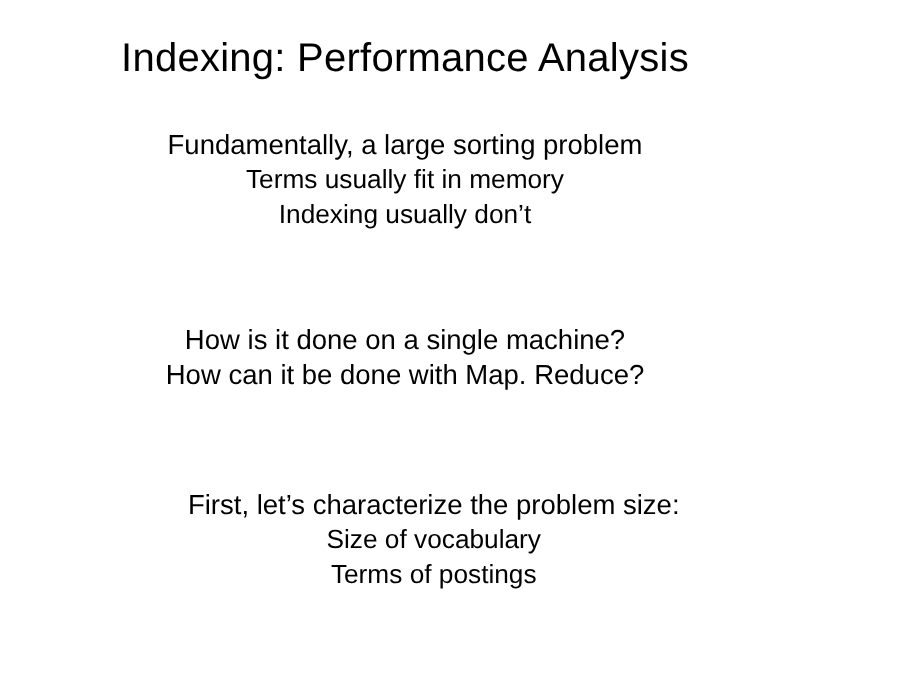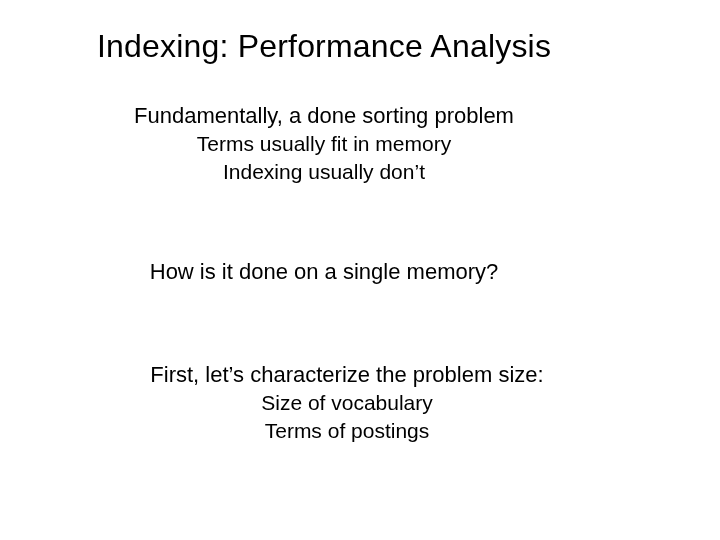--- a/index.html
+++ b/index.html
@@ -46,27 +46,28 @@
   }
 </style>
 </head>
 <body>
 
 <div class="slide">
 
   <div class="title">Indexing: Performance Analysis</div>
 
   <div class="block">
-    <div class="lead">Fundamentally, a done sorting problem</div>
+    <div class="lead">Fundamentally, a large sorting problem</div>
     <div class="sub">Terms usually fit in memory</div>
     <div class="sub">Indexing usually don’t</div>
   </div>
 
   <div class="q-block">
-    <div class="q">How is it done on a single memory?</div>
+    <div class="q">How is it done on a single machine?</div>
+    <div class="q">How can it be done with Map. Reduce?</div>
   </div>
 
   <div class="final-block">
     <div class="lead">First, let’s characterize the problem size:</div>
     <div class="sub">Size of vocabulary</div>
     <div class="sub">Terms of postings</div>
   </div>
 
 </div>
 

